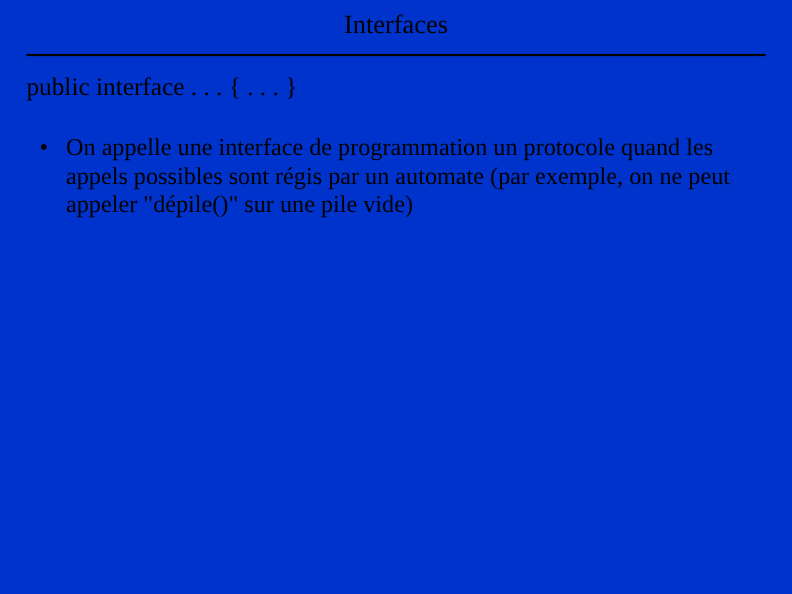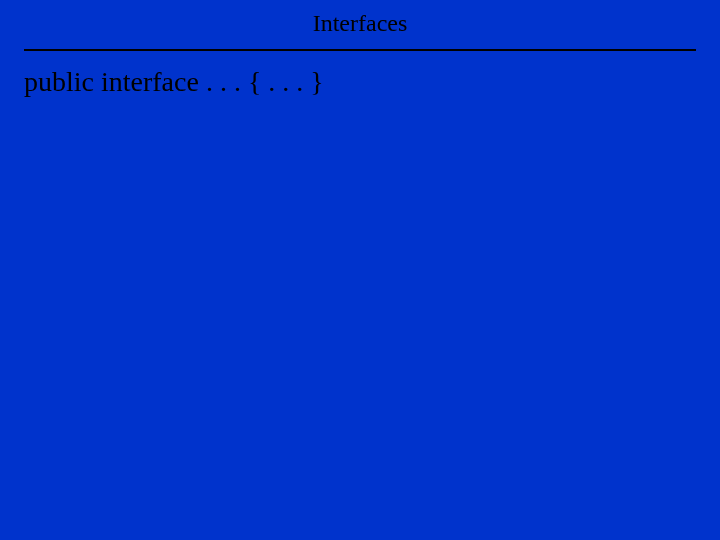--- a/index.html
+++ b/index.html
@@ -43,31 +43,32 @@
     margin-bottom: 24px;
   }
   ul.bullets > li::before {
     content: "•";
     position: absolute;
     left: 12px;
     top: 0;
     font-size: 22px;
   }
   .code-line {
-    font-size: 28px;
+    font-size: 23px;
     line-height: 1.2;
     margin: 10px 0 28px 0;
     padding-left: 0;
   }
 </style>
 </head>
 <body>
 
 <div class="slide">
   <h1 class="title">Interfaces</h1>
   <hr class="title-rule">
 
 
   <div class="code-line">public interface . . . { . . . }</div>
 
   <ul class="bullets">
+    <li>On appelle une interface de programmation un protocole quand les appels possibles sont régis par un automate (par exemple, on ne peut appeler "dépile()" sur une pile vide)</li>
   </ul>
 </div>
 
 </body></html>

